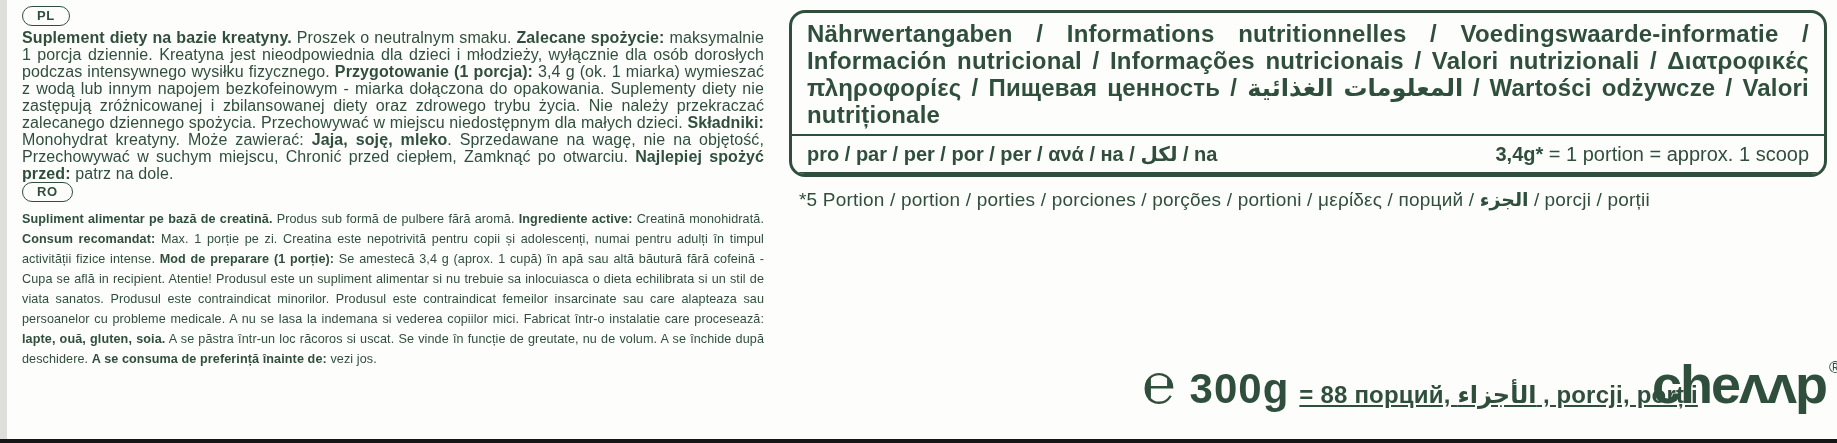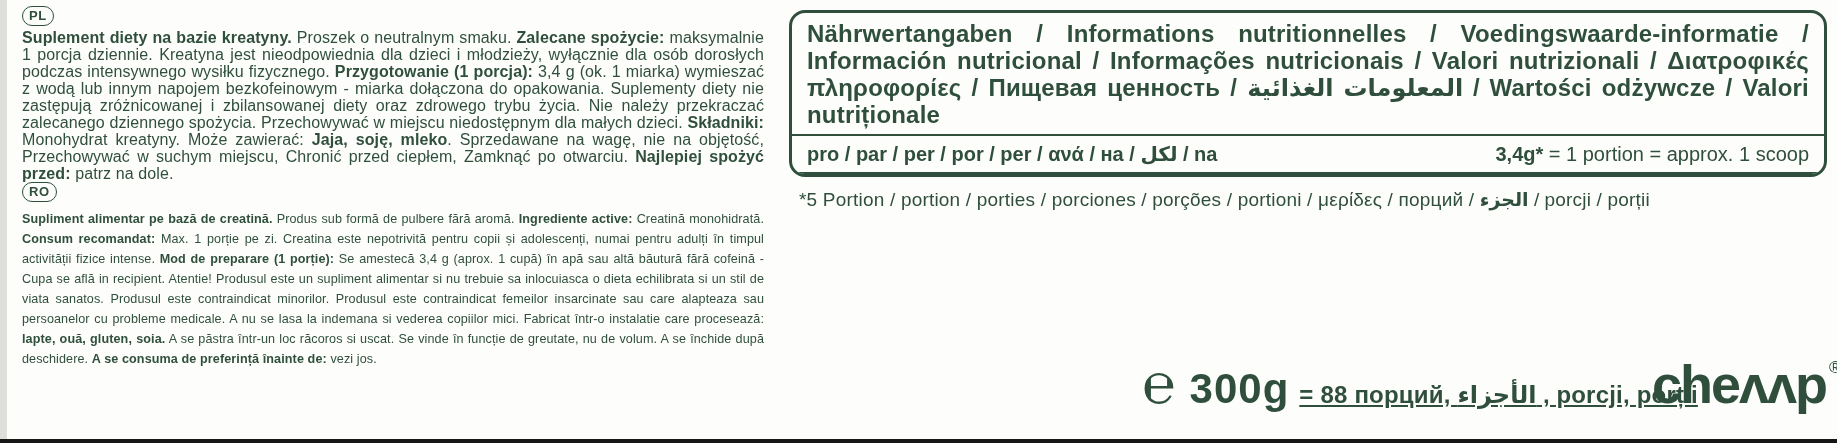--- a/index.html
+++ b/index.html
@@ -10,21 +10,21 @@
     color:#2f4f3c;
     -webkit-font-smoothing:antialiased;
   }
   .edge-strip{position:absolute;left:0;top:0;width:7px;height:443px;background:#dededa;}
   .bottom-bar{position:absolute;left:0;bottom:0;width:1837px;height:4px;background:#161616;}
 
   
   .left-col{position:absolute;left:22px;top:6px;width:742px;}
   .lang-badge{
     display:inline-block;border:1.6px solid #2f4f3c;border-radius:11px;
-    padding:0 6px;font-size:13px;line-height:18px;font-weight:600;
+    padding:0 14px;font-size:13px;line-height:18px;font-weight:600;
     letter-spacing:.5px;margin-bottom:3px;
   }
   .para{
     text-align:justify;font-size:16px;line-height:17px;letter-spacing:.1px;
   }
   .para-ro{font-size:12.6px;line-height:20px;margin-top:4px;}
   .ro-block{}
 
   
   .right-col{position:absolute;left:789px;top:10px;width:1038px;}

